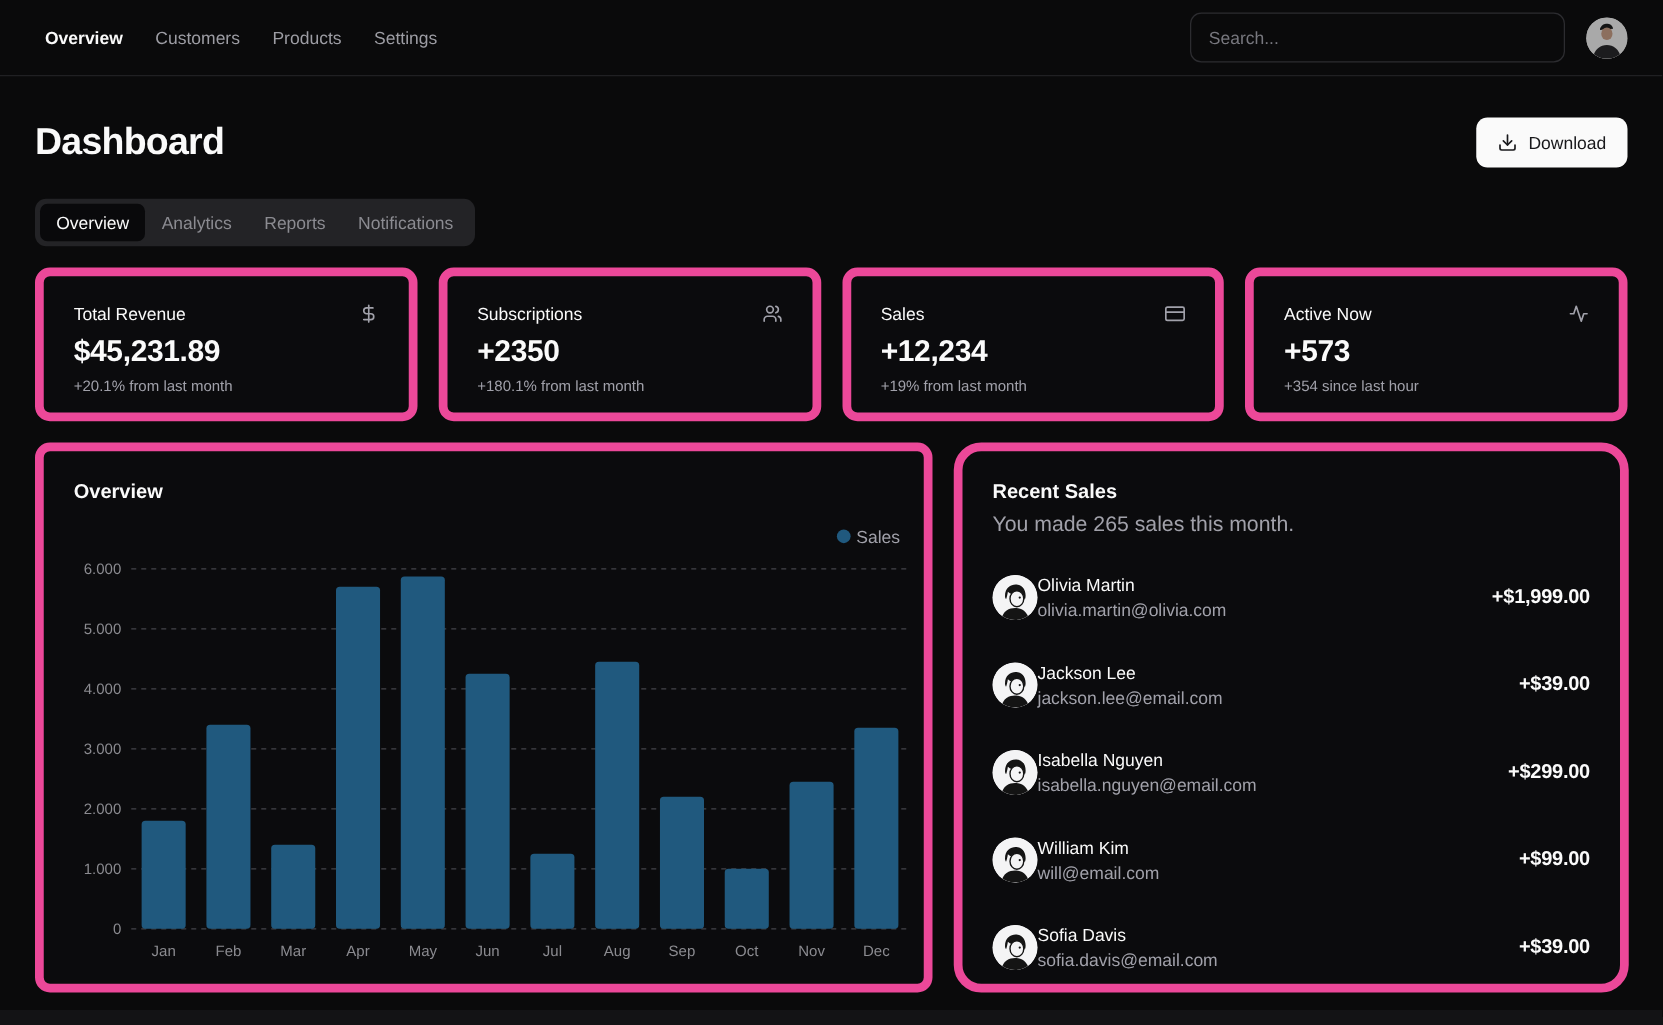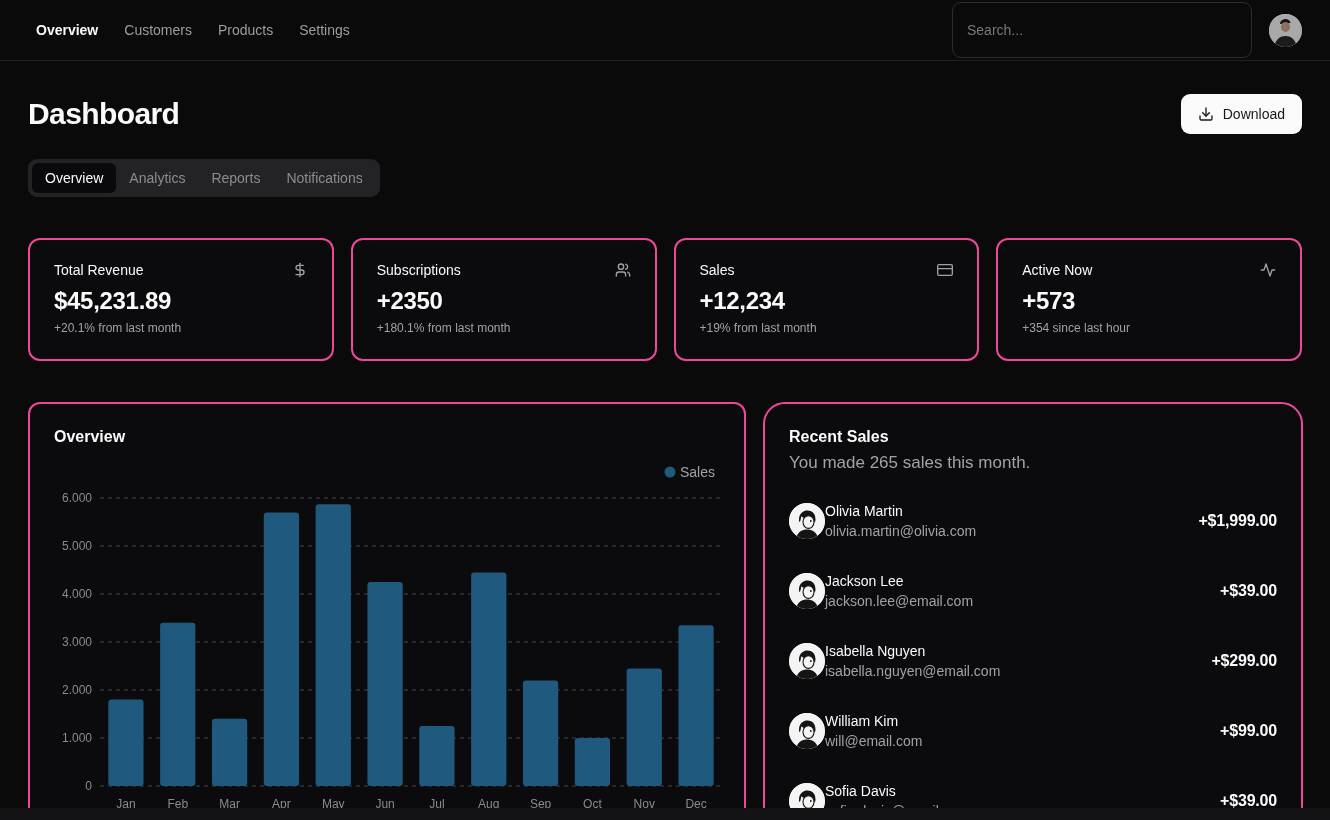--- a/index.html
+++ b/index.html
@@ -8,21 +8,21 @@
     background:#0a0a0b; color:#fafafa;
     font-family:"Liberation Sans", sans-serif;
     position:relative; overflow:hidden;
   }
   
   .topnav { height:61px; display:flex; align-items:center; padding:0 28px; border-bottom:1px solid #202023; }
   .nav-links { display:flex; align-items:center; gap:26px; margin-left:8px; }
   .nav-link { font-size:14px; color:#9d9da4; cursor:pointer; text-decoration:none; }
   .nav-link.active { color:#fafafa; font-weight:700; }
   .search-input {
-    margin-left:auto; width:300px; height:56px; background:transparent;
+    margin-left:auto; width:300px; height:40px; background:transparent;
     border:1px solid #2c2c30; border-radius:9px; color:#fafafa;
     padding:0 14px; font-size:14px; font-family:"Liberation Sans", sans-serif; outline:none;
   }
   .search-input::placeholder { color:#77777e; }
   .user-avatar { width:33px; height:33px; border-radius:50%; margin-left:17px; overflow:hidden;
     background:linear-gradient(135deg,#c9c9c9,#8e8e8e); cursor:pointer; flex:none; }
   
   .page { padding:0 28px; }
   .title-row { margin-top:33px; display:flex; align-items:center; justify-content:space-between; }
   .page-title { font-size:30px; font-weight:700; letter-spacing:-0.6px; }
@@ -30,21 +30,21 @@
     display:flex; align-items:center; gap:9px; height:40px; padding:0 17px;
     background:#fafafa; color:#18181b; border:none; border-radius:9px;
     font-size:14px; font-weight:500; font-family:"Liberation Sans", sans-serif; cursor:pointer;
   }
   
   .tabs { margin-top:25px; display:inline-flex; align-items:center; background:#232326; padding:4px; border-radius:9px; }
   .tab { padding:7px 13px; font-size:14px; color:#8b8b91; border-radius:6px; cursor:pointer; background:transparent; border:none; font-family:"Liberation Sans", sans-serif; }
   .tab.active { background:#09090b; color:#fafafa; font-weight:500; }
   
   .stats-grid { margin-top:17px; display:grid; grid-template-columns:repeat(4,1fr); gap:17px; }
-  .card { background:#0b0b0d; border:2px solid #ec4899; border-radius:12px;margin-top:24px; }
+  .card { background:#0b0b0d; border:7px solid #ec4899; border-radius:12px; }
   .stat-card { height:123px; padding:22px 24px; }
   .stat-head { display:flex; align-items:center; justify-content:space-between; }
   .stat-title { font-size:14px; font-weight:500; }
   .stat-icon { color:#a1a1aa; display:flex; }
   .stat-value { margin-top:9px; font-size:24px; font-weight:700; letter-spacing:-0.3px; }
   .stat-change { margin-top:6px; font-size:12px; color:#a1a1aa; }
   
   .lower-grid { margin-top:17px; display:grid; grid-template-columns:718px 540px; gap:17px; }
   .chart-card { height:440px; padding:24px; }
   .chart-title { font-size:16px; font-weight:700; }

